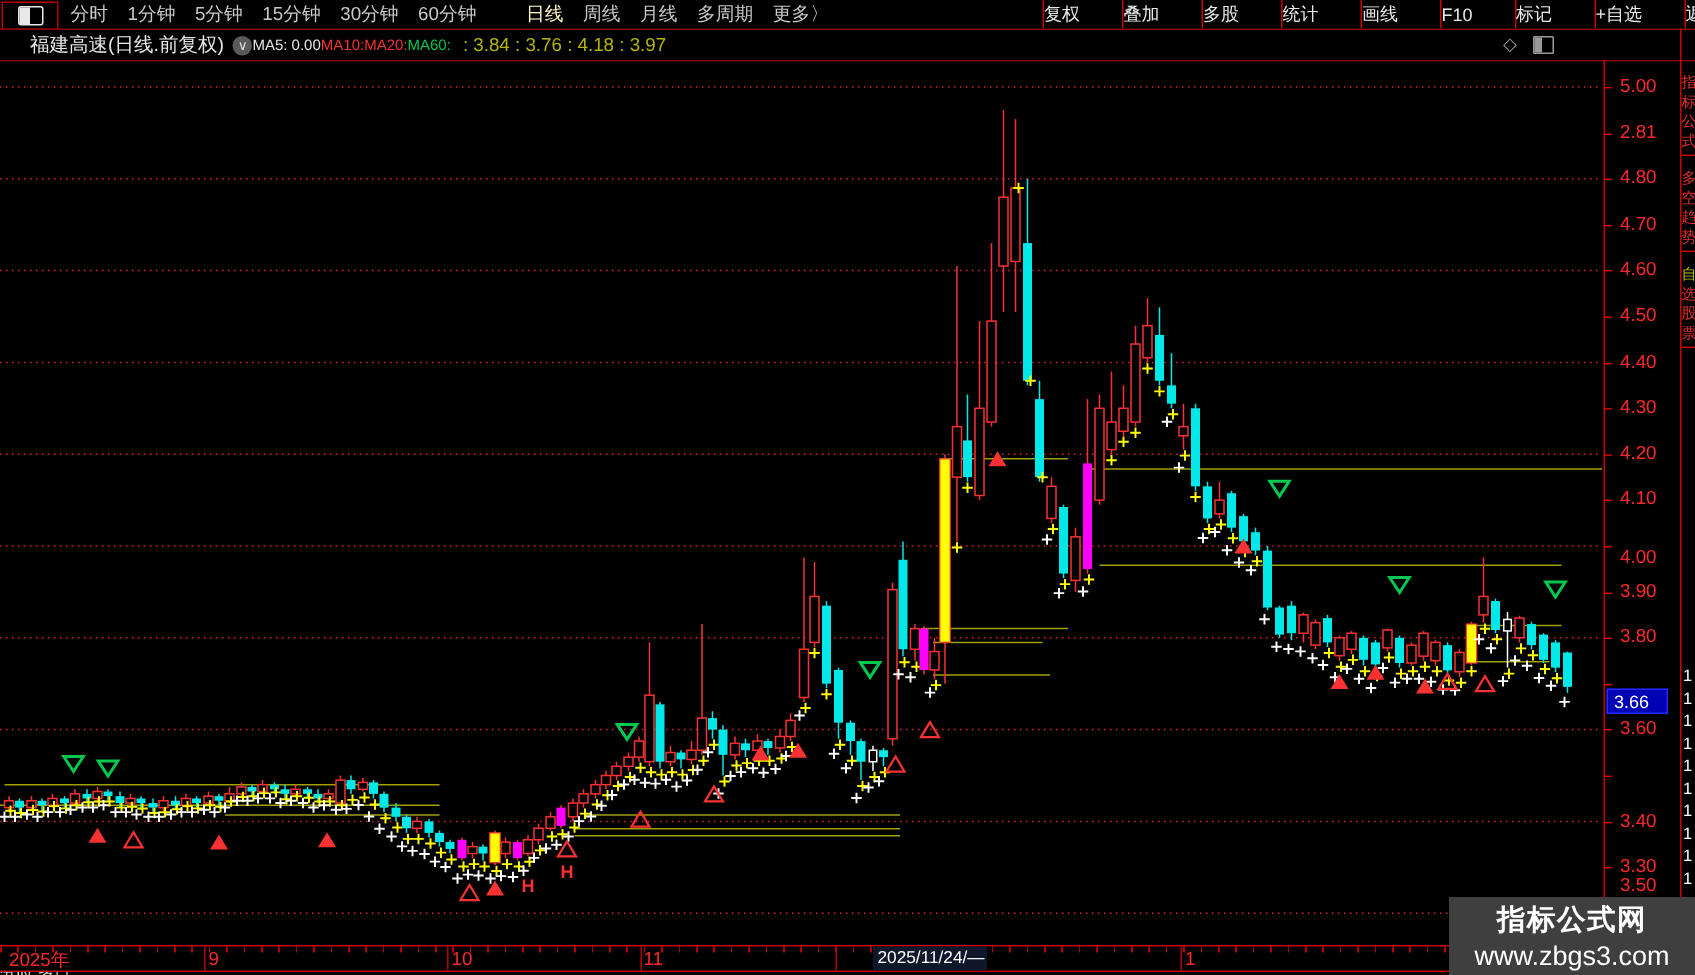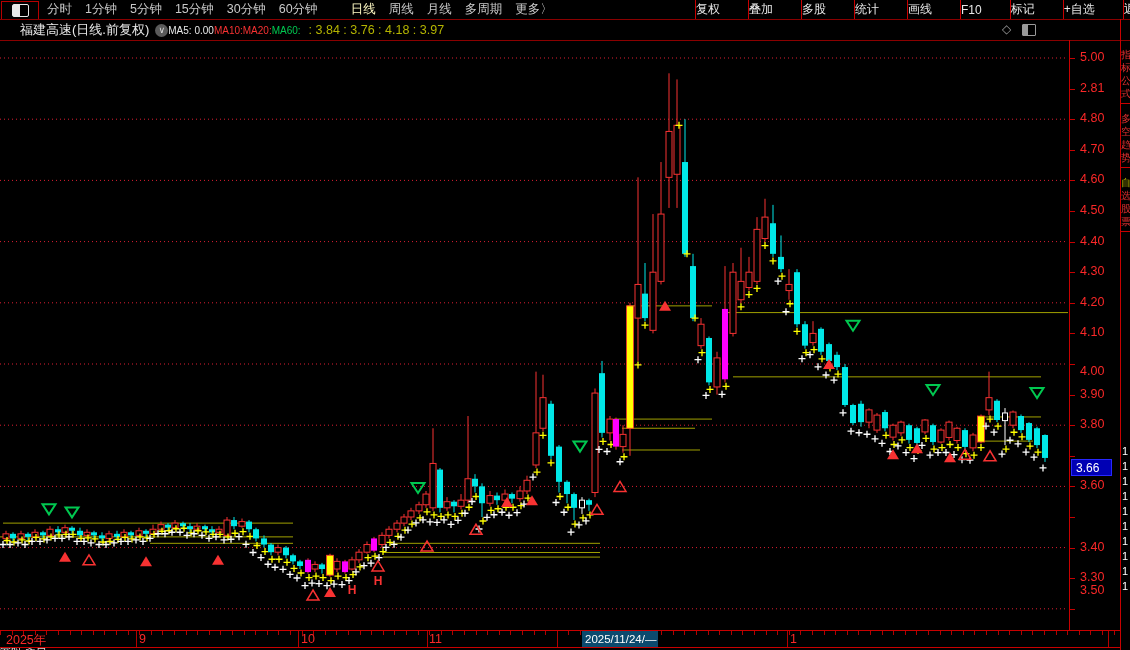--- a/index.html
+++ b/index.html
@@ -34,21 +34,21 @@
   .plabel{position:absolute;left:1080px;color:#fa2828;font-size:12.5px;width:40px;}
   .ptick{position:absolute;left:1069px;width:6px;height:1px;background:#c80000;}
   #ptag{position:absolute;left:1071px;width:41px;height:17px;background:#0000b4;border:1px solid #2828ff;color:#fff;
     font-size:12px;line-height:16px;padding-left:4px;box-sizing:border-box;}
   
   #dateaxis{position:absolute;left:0;top:630px;width:1120px;height:18px;border-top:1px solid #c80000;border-bottom:1px solid #c80000;box-sizing:border-box;background:#000;}
   #minorticks{position:absolute;left:0;top:0;width:1120px;height:4px;
     background:repeating-linear-gradient(90deg,#b40000 0 1px,transparent 1px 11.6px);}
   .mdiv{position:absolute;top:0;width:1px;height:16px;background:#b40000;}
   .mlabel{position:absolute;top:1px;color:#fa2828;font-size:12.5px;white-space:nowrap;}
-  #datehl{position:absolute;top:0;height:16px;background:#0c4a6e;color:#fff;font-size:11.5px;line-height:16px;padding:0 3px;white-space:nowrap;}
+  #datehl{position:absolute;top:0;height:16px;background:#0f172a;color:#fff;font-size:11.5px;line-height:16px;padding:0 3px;white-space:nowrap;}
   #bottomstrip{position:absolute;left:0;top:648px;width:1130px;height:2px;overflow:hidden;}
   #bottomstrip span{position:relative;top:-9px;color:#ddd;font-size:11px;}
   
   #sidebar{position:absolute;left:1121px;top:20px;width:9px;height:630px;overflow:hidden;}
   .sbchar{position:absolute;left:0;color:#e03030;font-size:10px;width:12px;}
   .sbone{position:absolute;left:1px;color:#fff;font-size:11px;}
   .sbdiv{position:absolute;left:0;width:9px;height:1px;background:#c80000;}
   .sbolive{color:#b4b400 !important;}
   
   #watermark{position:absolute;left:966px;top:598px;width:164px;height:52px;background:#3f3f3f;z-index:50;
@@ -825,13 +825,17 @@
       <div class="sbone" style="top: 455px;">1</div>
       <div class="sbone" style="top: 470px;">1</div>
       <div class="sbone" style="top: 485px;">1</div>
       <div class="sbone" style="top: 500px;">1</div>
       <div class="sbone" style="top: 515px;">1</div>
       <div class="sbone" style="top: 530px;">1</div>
       <div class="sbone" style="top: 545px;">1</div>
       <div class="sbone" style="top: 560px;">1</div>
     </div>
 
+  <div id="watermark">
+    <div id="wm1">指标公式网</div>
+    <div id="wm2">www.zbgs3.com</div>
+  </div>
 </div>
 
 </body></html>

